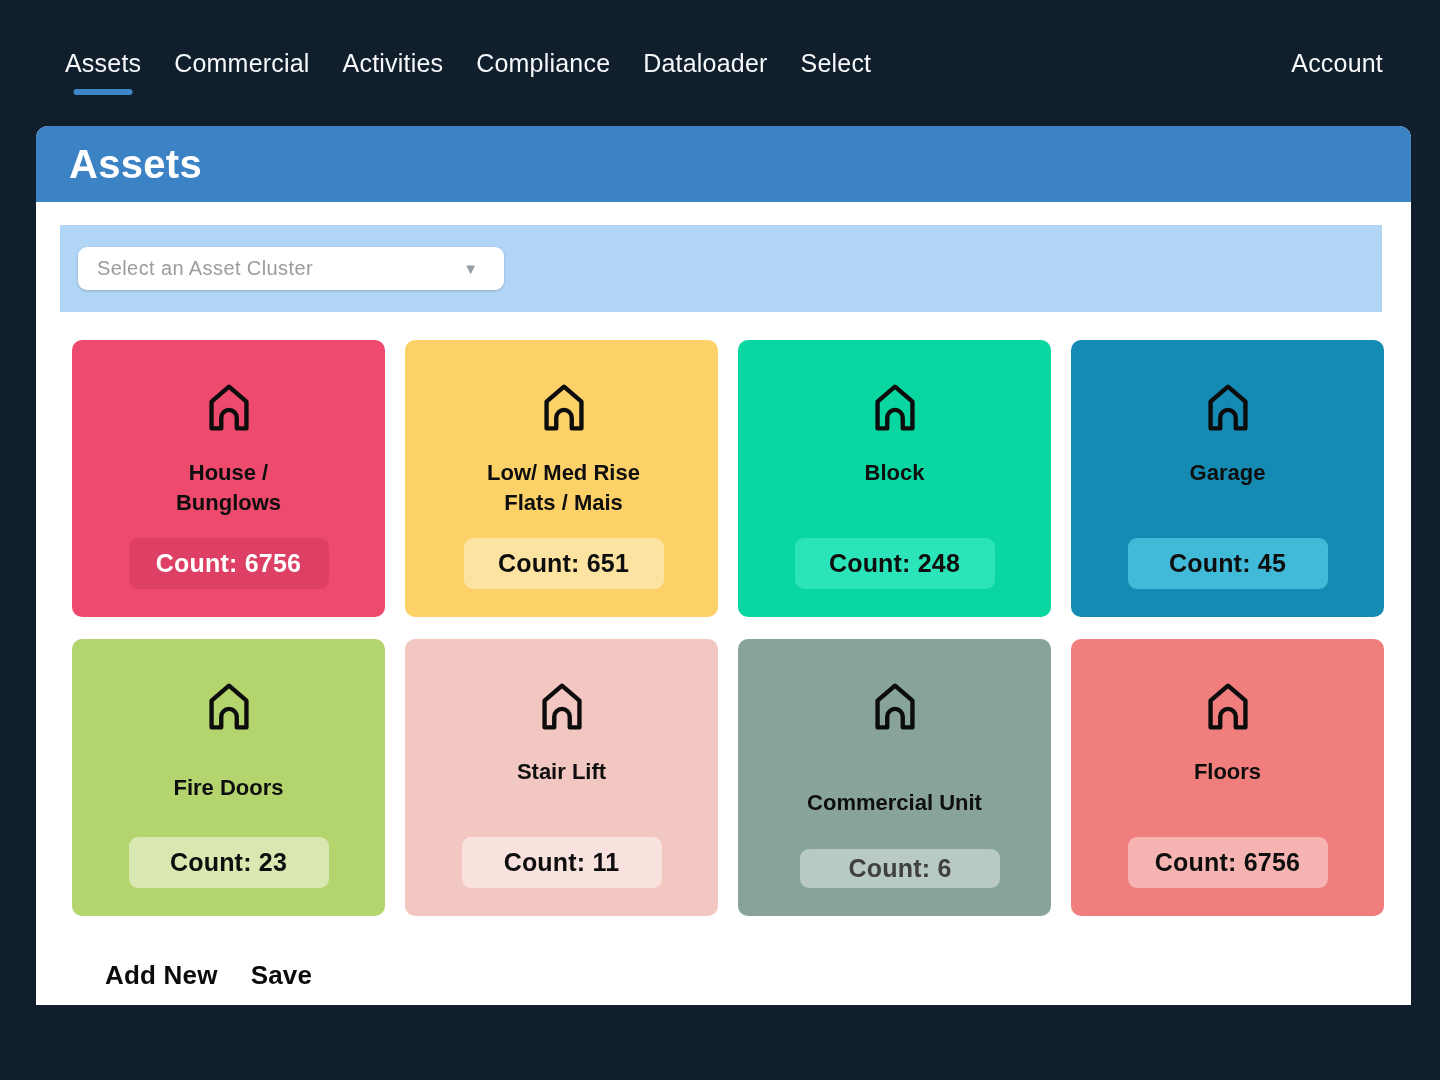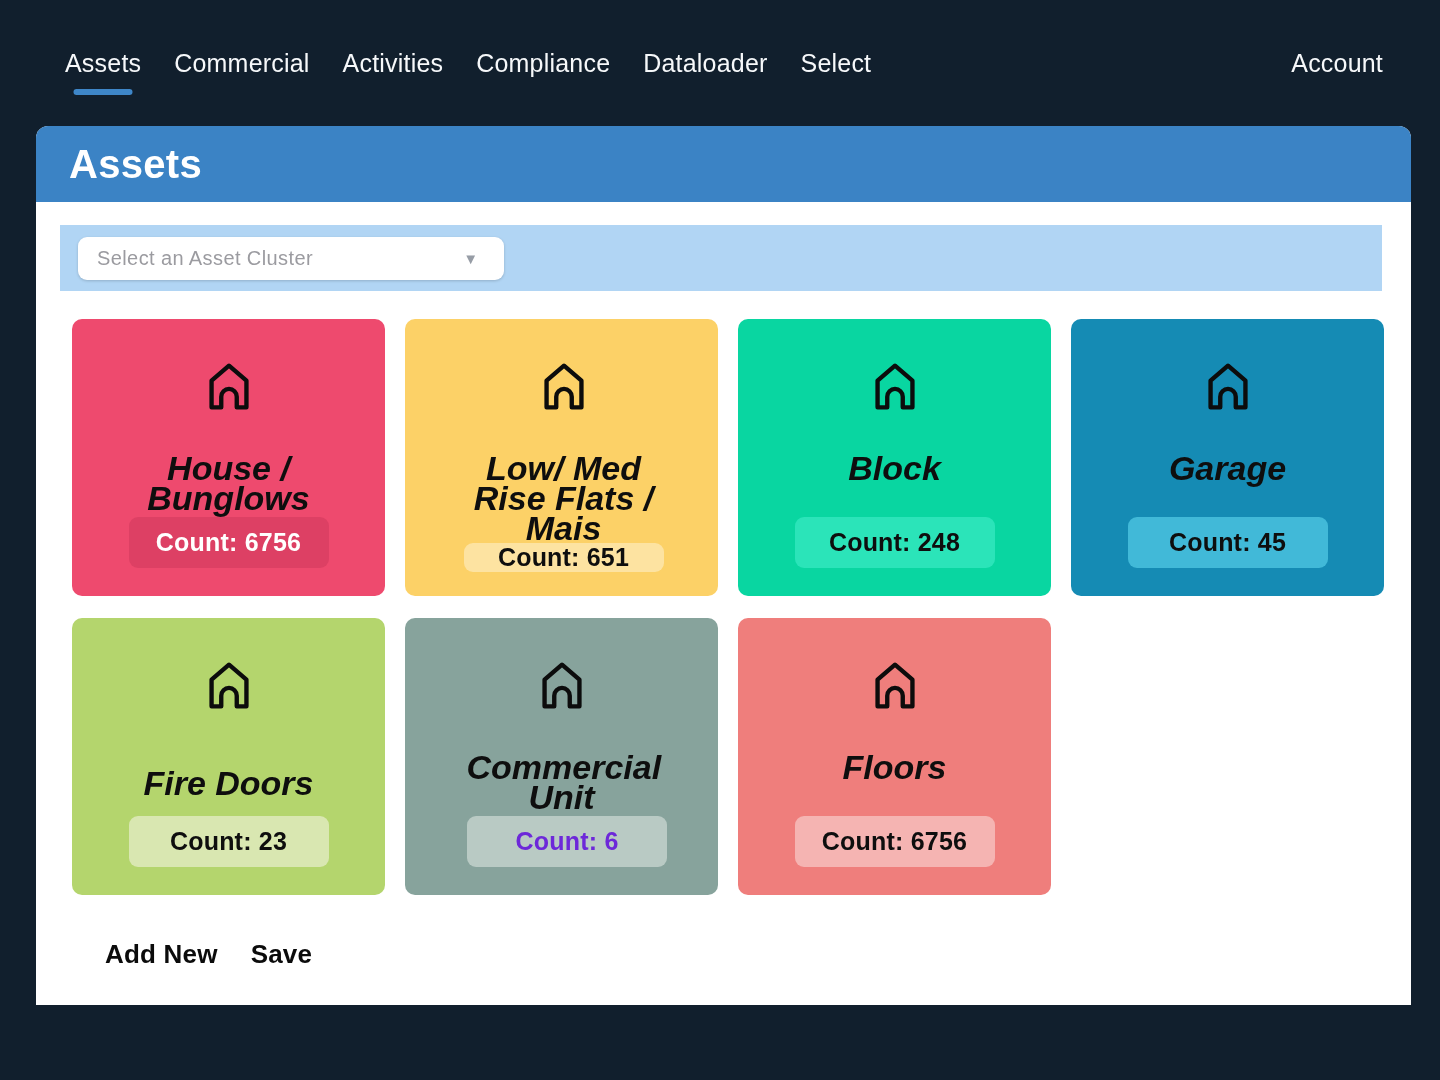--- a/index.html
+++ b/index.html
@@ -61,21 +61,21 @@
   .panel-title {
     color: #ffffff;
     font-size: 40px;
     font-weight: 700;
     letter-spacing: 0.3px;
   }
 
   
   .filter-bar {
     margin: 23px 29px 0 24px;
-    height: 66px;
+    height: 87px;
     background: #b1d5f4;
     display: flex;
     align-items: center;
     padding-left: 18px;
   }
   .select-box {
     width: 426px;
     height: 43px;
     background: #ffffff;
     border: none;
@@ -113,27 +113,26 @@
     display: flex;
     flex-direction: column;
     align-items: center;
     text-align: center;
     padding: 36px 16px 28px;
     cursor: pointer;
   }
   .card-icon { flex: none; }
   .card-icon svg { display: block; }
   .card-title {
-    margin-top: 36px;
-    font-size: 34px;
+    margin-top: 20px;
+    font-size: 22px;
     line-height: 30px;
     font-weight: 700;
     color: #0e0e0e;
     max-width: 190px;
-    font-style: italic;
   }
   .count-badge {
     margin-top: auto;
     width: 200px;
     height: 51px;
     border-radius: 9px;
     display: flex;
     align-items: center;
     justify-content: center;
     font-size: 25px;
@@ -232,29 +231,38 @@
     <div class="card" style="background: rgb(180, 213, 109); gap: 16px;">
       <span class="card-icon">
         <svg width="62" height="62" viewBox="0 0 64 64" fill="none" stroke="#0c0c0c" stroke-width="4.5" stroke-linecap="round" stroke-linejoin="round">
           <path d="M14 54 L14 26.5 L32 11 L50 26.5 L50 54 L40 54 L40 43 A8 8 0 0 0 24 43 L24 54 Z"></path>
         </svg>
       </span>
       <div class="card-title">Fire Doors</div>
       <div class="count-badge" style="background: rgb(217, 231, 177); color: rgb(14, 14, 14);">Count: 23</div>
     </div>
 
-
-    <div class="card" style="background: rgb(135, 163, 156);">
+    <div class="card" style="background: rgb(243, 199, 193);">
+      <span class="card-icon">
+        <svg width="62" height="62" viewBox="0 0 64 64" fill="none" stroke="#0c0c0c" stroke-width="4.5" stroke-linecap="round" stroke-linejoin="round">
+          <path d="M14 54 L14 26.5 L32 11 L50 26.5 L50 54 L40 54 L40 43 A8 8 0 0 0 24 43 L24 54 Z"></path>
+        </svg>
+      </span>
+      <div class="card-title">Stair Lift</div>
+      <div class="count-badge" style="background: rgb(249, 225, 222); color: rgb(14, 14, 14);">Count: 11</div>
+    </div>
+
+    <div class="card" style="background: rgb(135, 163, 156); gap: 31px;">
       <span class="card-icon">
         <svg width="62" height="62" viewBox="0 0 64 64" fill="none" stroke="#0c0c0c" stroke-width="4.5" stroke-linecap="round" stroke-linejoin="round">
           <path d="M14 54 L14 26.5 L32 11 L50 26.5 L50 54 L40 54 L40 43 A8 8 0 0 0 24 43 L24 54 Z"></path>
         </svg>
       </span>
       <div class="card-title">Commercial Unit</div>
-      <div class="count-badge" style="background: rgb(185, 202, 196); color: #6d28d9; margin-left: 11px;">Count: 6</div>
+      <div class="count-badge" style="background: rgb(185, 202, 196); color: #404040; margin-left: 11px;">Count: 6</div>
     </div>
 
     <div class="card" style="background: rgb(239, 126, 124);">
       <span class="card-icon">
         <svg width="62" height="62" viewBox="0 0 64 64" fill="none" stroke="#0c0c0c" stroke-width="4.5" stroke-linecap="round" stroke-linejoin="round">
           <path d="M14 54 L14 26.5 L32 11 L50 26.5 L50 54 L40 54 L40 43 A8 8 0 0 0 24 43 L24 54 Z"></path>
         </svg>
       </span>
       <div class="card-title">Floors</div>
       <div class="count-badge" style="background: rgb(245, 180, 178); color: rgb(14, 14, 14);">Count: 6756</div>

